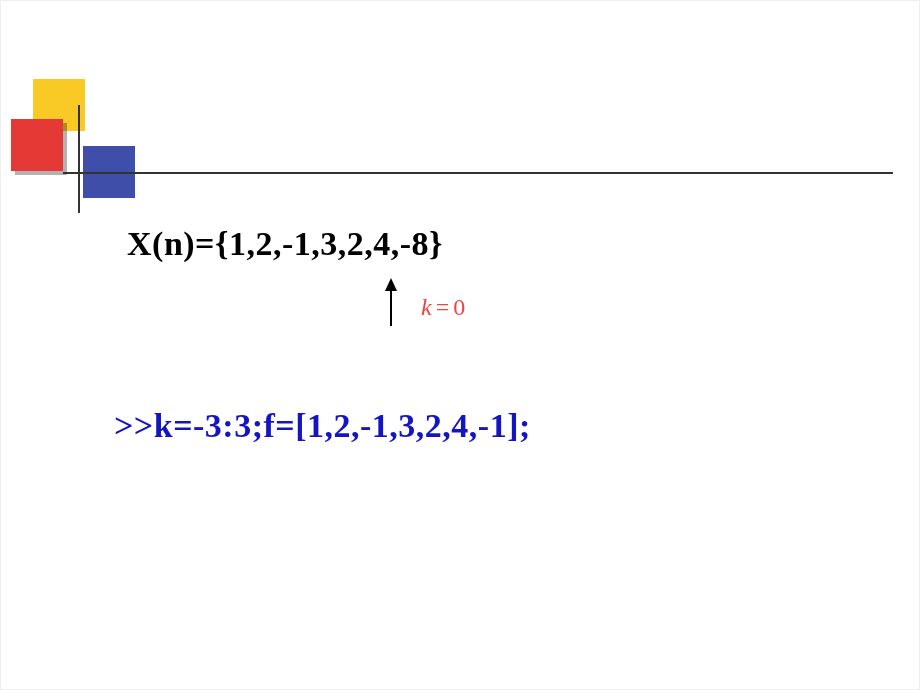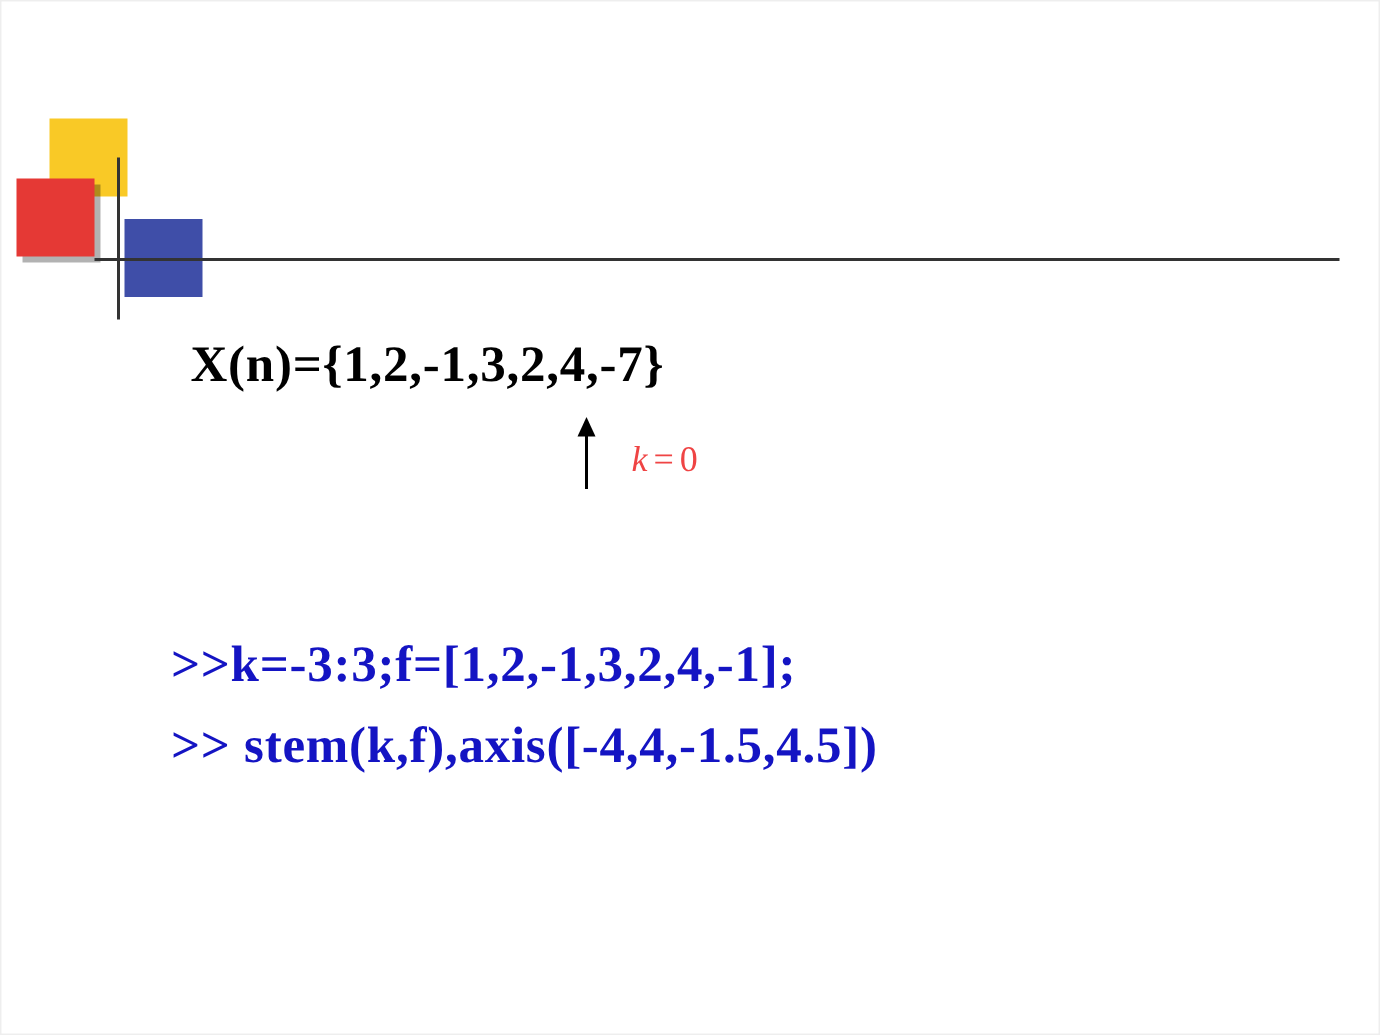--- a/index.html
+++ b/index.html
@@ -110,21 +110,21 @@
       font-style: italic;
       font-family: "Times New Roman", serif;
       color: #ef4444;
     }
     .k-eq {
       font-style: normal;
       padding: 0 4px;
     }
     .code-line-1 {
       position: absolute;
-      top: 424px;
+      top: 406px;
       left: 113px;
       font-size: 34px;
       font-weight: bold;
       color: #1414c3;
       letter-spacing: 0.5px;
     }
     .code-line-2 {
       position: absolute;
       top: 478px;
       left: 113px;
@@ -140,27 +140,26 @@
 <div class="bg"></div>
 <div class="slide">
 
   <div class="yellow-square"></div>
   <div class="shadow-sq"></div>
   <div class="red-square"></div>
   <div class="blue-square"></div>
   <div class="vert-line"></div>
   <div class="horiz-line"></div>
 
-  <div class="sequence-line">X(n)={1,2,-1,3,2,4,-7}</div>
+  <div class="sequence-line">X(n)={1,2,-1,3,2,4,-8}</div>
 
   <div class="arrow-container">
     <div class="arrow-head"></div>
     <div class="arrow-line"></div>
   </div>
 
   <div class="k-label">
     <span>k</span><span class="k-eq">=</span><span style="font-style:normal">0</span>
   </div>
 
   <div class="code-line-1">&gt;&gt;k=-3:3;f=[1,2,-1,3,2,4,-1];</div>
-  <div class="code-line-2">&gt;&gt; stem(k,f),axis([-4,4,-1.5,4.5])</div>
 
 </div>
 
 </body></html>

